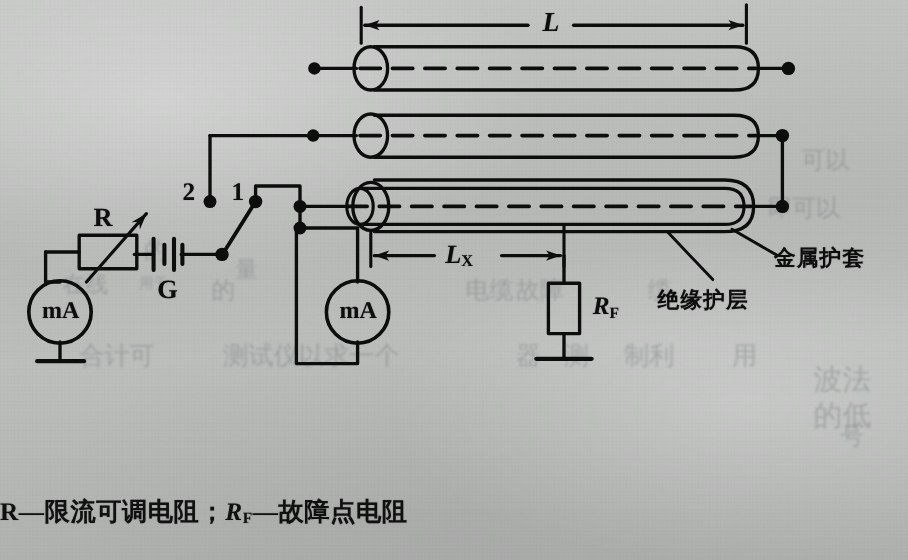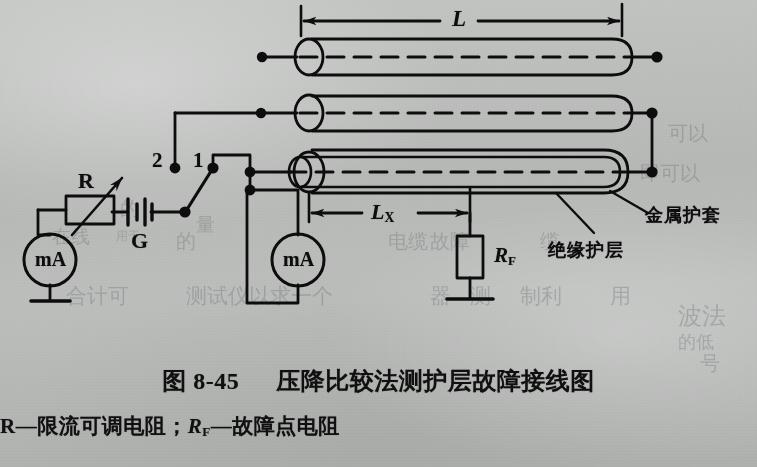--- a/index.html
+++ b/index.html
@@ -97,21 +97,21 @@
       <div class="ghost" style="left: 360px; top: 228px; font-size: 20px; margin-left: 28px;">电缆</div>
       <div class="ghost" style="left: 430px; top: 228px; font-size: 20px;">故障</div>
       <div class="ghost" style="left: 540px; top: 228px; font-size: 20px;">缆</div>
       <div class="ghost" style="left: 66px; top: 282px; font-size: 21px;">合计可</div>
       <div class="ghost" style="left: 186px; top: 282px; font-size: 21px;">测试仪以求一个</div>
       <div class="ghost" style="left: 430px; top: 282px; font-size: 21px;">器</div>
       <div class="ghost" style="left: 470px; top: 282px; font-size: 21px;">测</div>
       <div class="ghost" style="left: 520px; top: 282px; font-size: 21px;">制利</div>
       <div class="ghost" style="left: 610px; top: 282px; font-size: 21px;">用</div>
       <div class="ghost" style="left: 678px; top: 300px; font-size: 24px;">波法</div>
-      <div class="ghost" style="left: 678px; top: 330px; font-size: 18px;">的低</div>
+      <div class="ghost" style="left: 678px; top: 330px; font-size: 24px;">的低</div>
       <div class="ghost" style="left: 700px; top: 350px; font-size: 20px;">号</div>
     </div>
 
   <svg id="svg-layer" width="757" height="467" viewBox="0 0 757 467" xmlns="http://www.w3.org/2000/svg">
     <defs>
       <marker id="arrEnd" markerWidth="13" markerHeight="9" refX="12" refY="4.5" orient="auto" markerUnits="userSpaceOnUse">
         <path d="M0,0.2 L12.5,4.5 L0,8.8 L3.2,4.5 Z" fill="#0d0d0d"></path>
       </marker>
       <marker id="arrStart" markerWidth="13" markerHeight="9" refX="0.5" refY="4.5" orient="auto" markerUnits="userSpaceOnUse">
         <path d="M12.8,0.2 L0.3,4.5 L12.8,8.8 L9.6,4.5 Z" fill="#0d0d0d"></path>
@@ -277,22 +277,17 @@
   </div>
 
   <div class="lbl" style="left:35px; top:248px; font-size:20px;">mA</div>
 
   <div class="lbl" style="left:283px; top:248px; font-size:20px;">mA</div>
 
   <div class="lbl" style="left:152px; top:148px; font-size:21px;">2</div>
 
   <div class="lbl" style="left:193px; top:148px; font-size:21px;">1</div>
 
-  <div class="cap-text" id="caption-main">
-    <span>图 8-45</span>
-    <span style="display:inline-block;width:24px"></span>
-    <span>压降比较法测护层故障接线图</span>
-  </div>
 
   <div class="cap-text" id="caption-sub">
     <span>R—限流可调电阻；</span><span class="lbl-it">R</span><span class="sub-sm">F</span><span>—故障点电阻</span>
   </div>
 </div>
 
 </body></html>

